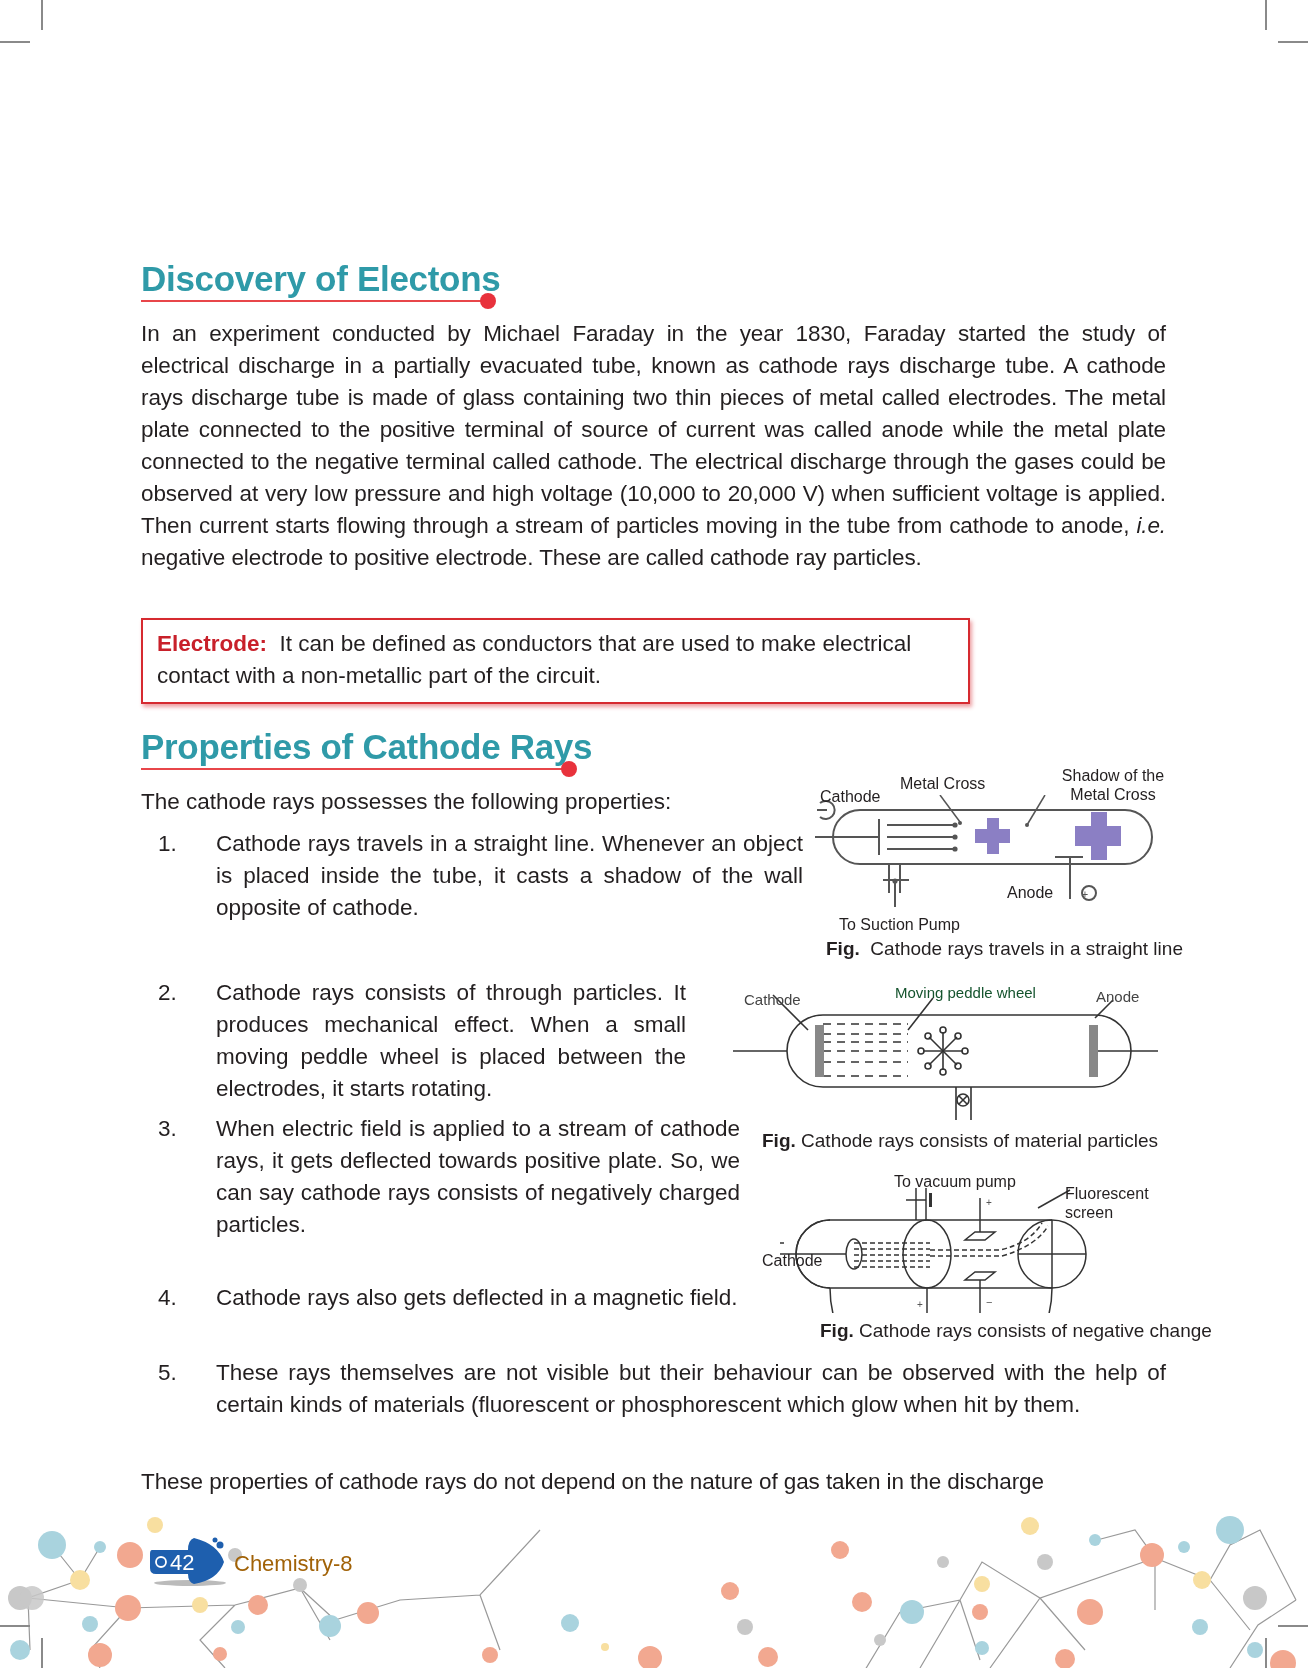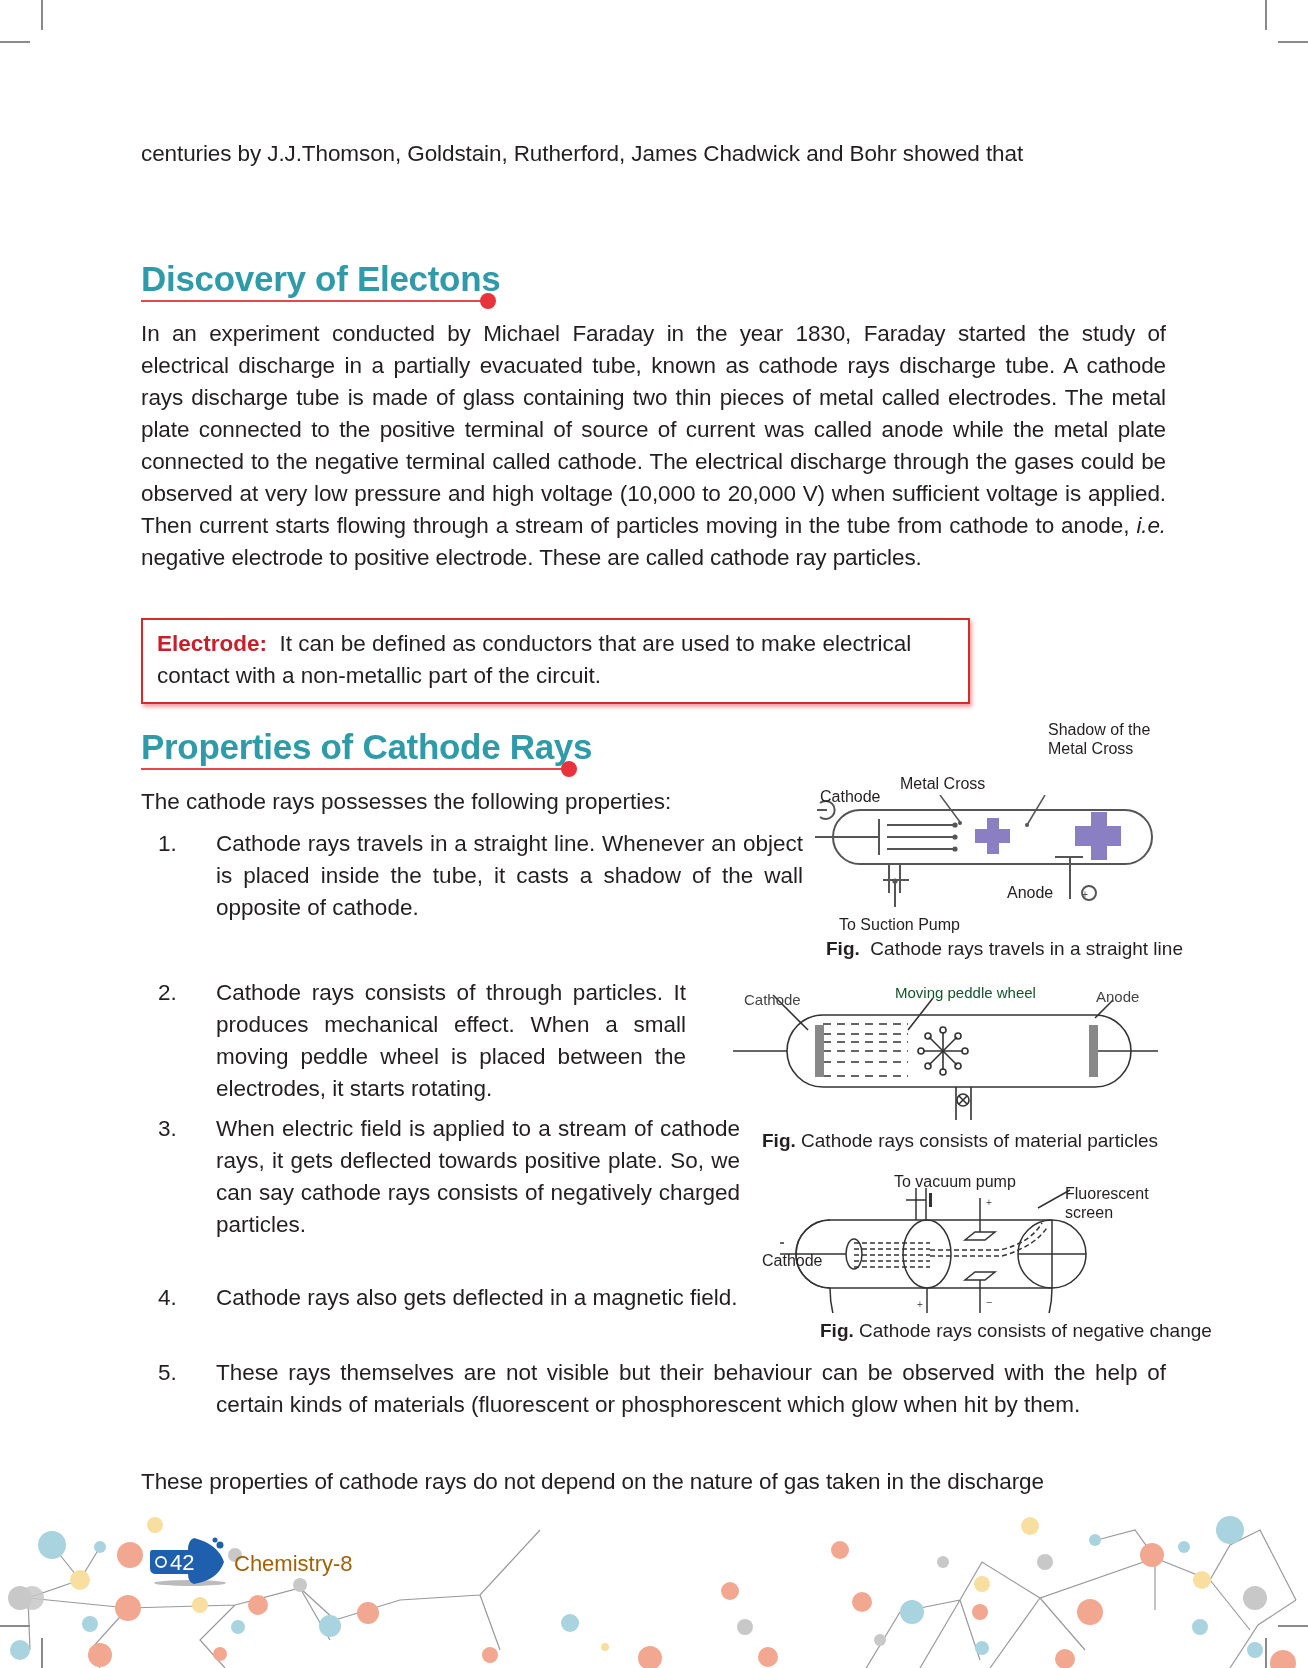--- a/index.html
+++ b/index.html
@@ -24,21 +24,20 @@
 </style>
 </head>
 <body>
 
 <div class="crop" style="left:41px;top:0;width:2px;height:30px;"></div>
 <div class="crop" style="left:0;top:41px;width:30px;height:2px;"></div>
 <div class="crop" style="left:1265px;top:0;width:2px;height:30px;"></div>
 <div class="crop" style="left:1278px;top:41px;width:30px;height:2px;"></div>
 
 <div class="txt" style="top:138px;">
-  <p>centuries by J.J.Thomson, Goldstain, Rutherford, James Chadwick and Bohr showed that</p>
 </div>
 
 <div class="heading" style="top:259px;">Discovery of Electons</div>
 <div class="h-rule" style="left:141px;top:300px;width:342px;"></div>
 <div class="h-dot" style="left:480px;top:293px;"></div>
 
 <div class="txt" style="top:318px;">
   <p><span>In an experiment conducted by Michael Faraday in the year 1830, Faraday started the study of electrical discharge in a partially evacuated tube, known as cathode rays discharge tube. A cathode rays discharge tube is made of glass containing two thin pieces of metal called electrodes. The metal plate connected to the positive terminal of source of current was called anode while the metal plate connected to the negative terminal called cathode. The electrical discharge through the gases could be observed at very low pressure and high voltage (10,000 to 20,000 V) when sufficient voltage is applied. Then current starts flowing through a stream of particles moving in the tube from cathode to anode,</span> <i>i.e.</i> <span>negative electrode to positive electrode. These are called cathode ray particles.</span></p>
 </div>
 
@@ -108,21 +107,21 @@
         <circle cx="80" cy="86" r="2.6"></circle>
         <circle cx="145" cy="28" r="2"></circle>
         <circle cx="212" cy="30" r="2"></circle>
       </g>
     <text x="270" y="103" font-size="11" fill="#555" text-anchor="middle">+</text>
     <path fill="#8b7fc4" d="M160 34 h12 v-11 h12 v11 h11 v14 h-11 v11 h-12 v-11 h-12 z"></path>
     <path fill="#8b7fc4" d="M260 31 h16 v-14 h16 v14 h14 v20 h-14 v14 h-16 v-14 h-16 z"></path>
   </svg>
   <div class="fig-label" style="left:820px;top:787px;">Cathode</div>
   <div class="fig-label" style="left:900px;top:774px;">Metal Cross</div>
-  <div class="fig-label" style="left:1048px;top:720px;width:130px;">Shadow of the Metal Cross</div>
+  <div class="fig-label" style="left:1048px;top:766px;width:130px;text-align:center;">Shadow of the Metal Cross</div>
   <div class="fig-label" style="left:1007px;top:883px;">Anode</div>
   <div class="fig-label" style="left:839px;top:915px;">To Suction Pump</div>
   <div class="fig-cap" style="left:826px;top:938px;"><b>Fig.</b>&nbsp; <span>Cathode rays travels in a straight line</span></div>
 </div>
 
 <div>
   <svg style="position:absolute;left:733px;top:990px;" width="425" height="130" viewBox="0 0 425 130">
     <g fill="none" stroke="#333" stroke-width="1.6">
       <path d="M90 25 L362 25 A36 36 0 0 1 362 97 L90 97 A36 36 0 0 1 90 25 Z"></path>
       <line x1="0" y1="61" x2="54" y2="61"></line>

